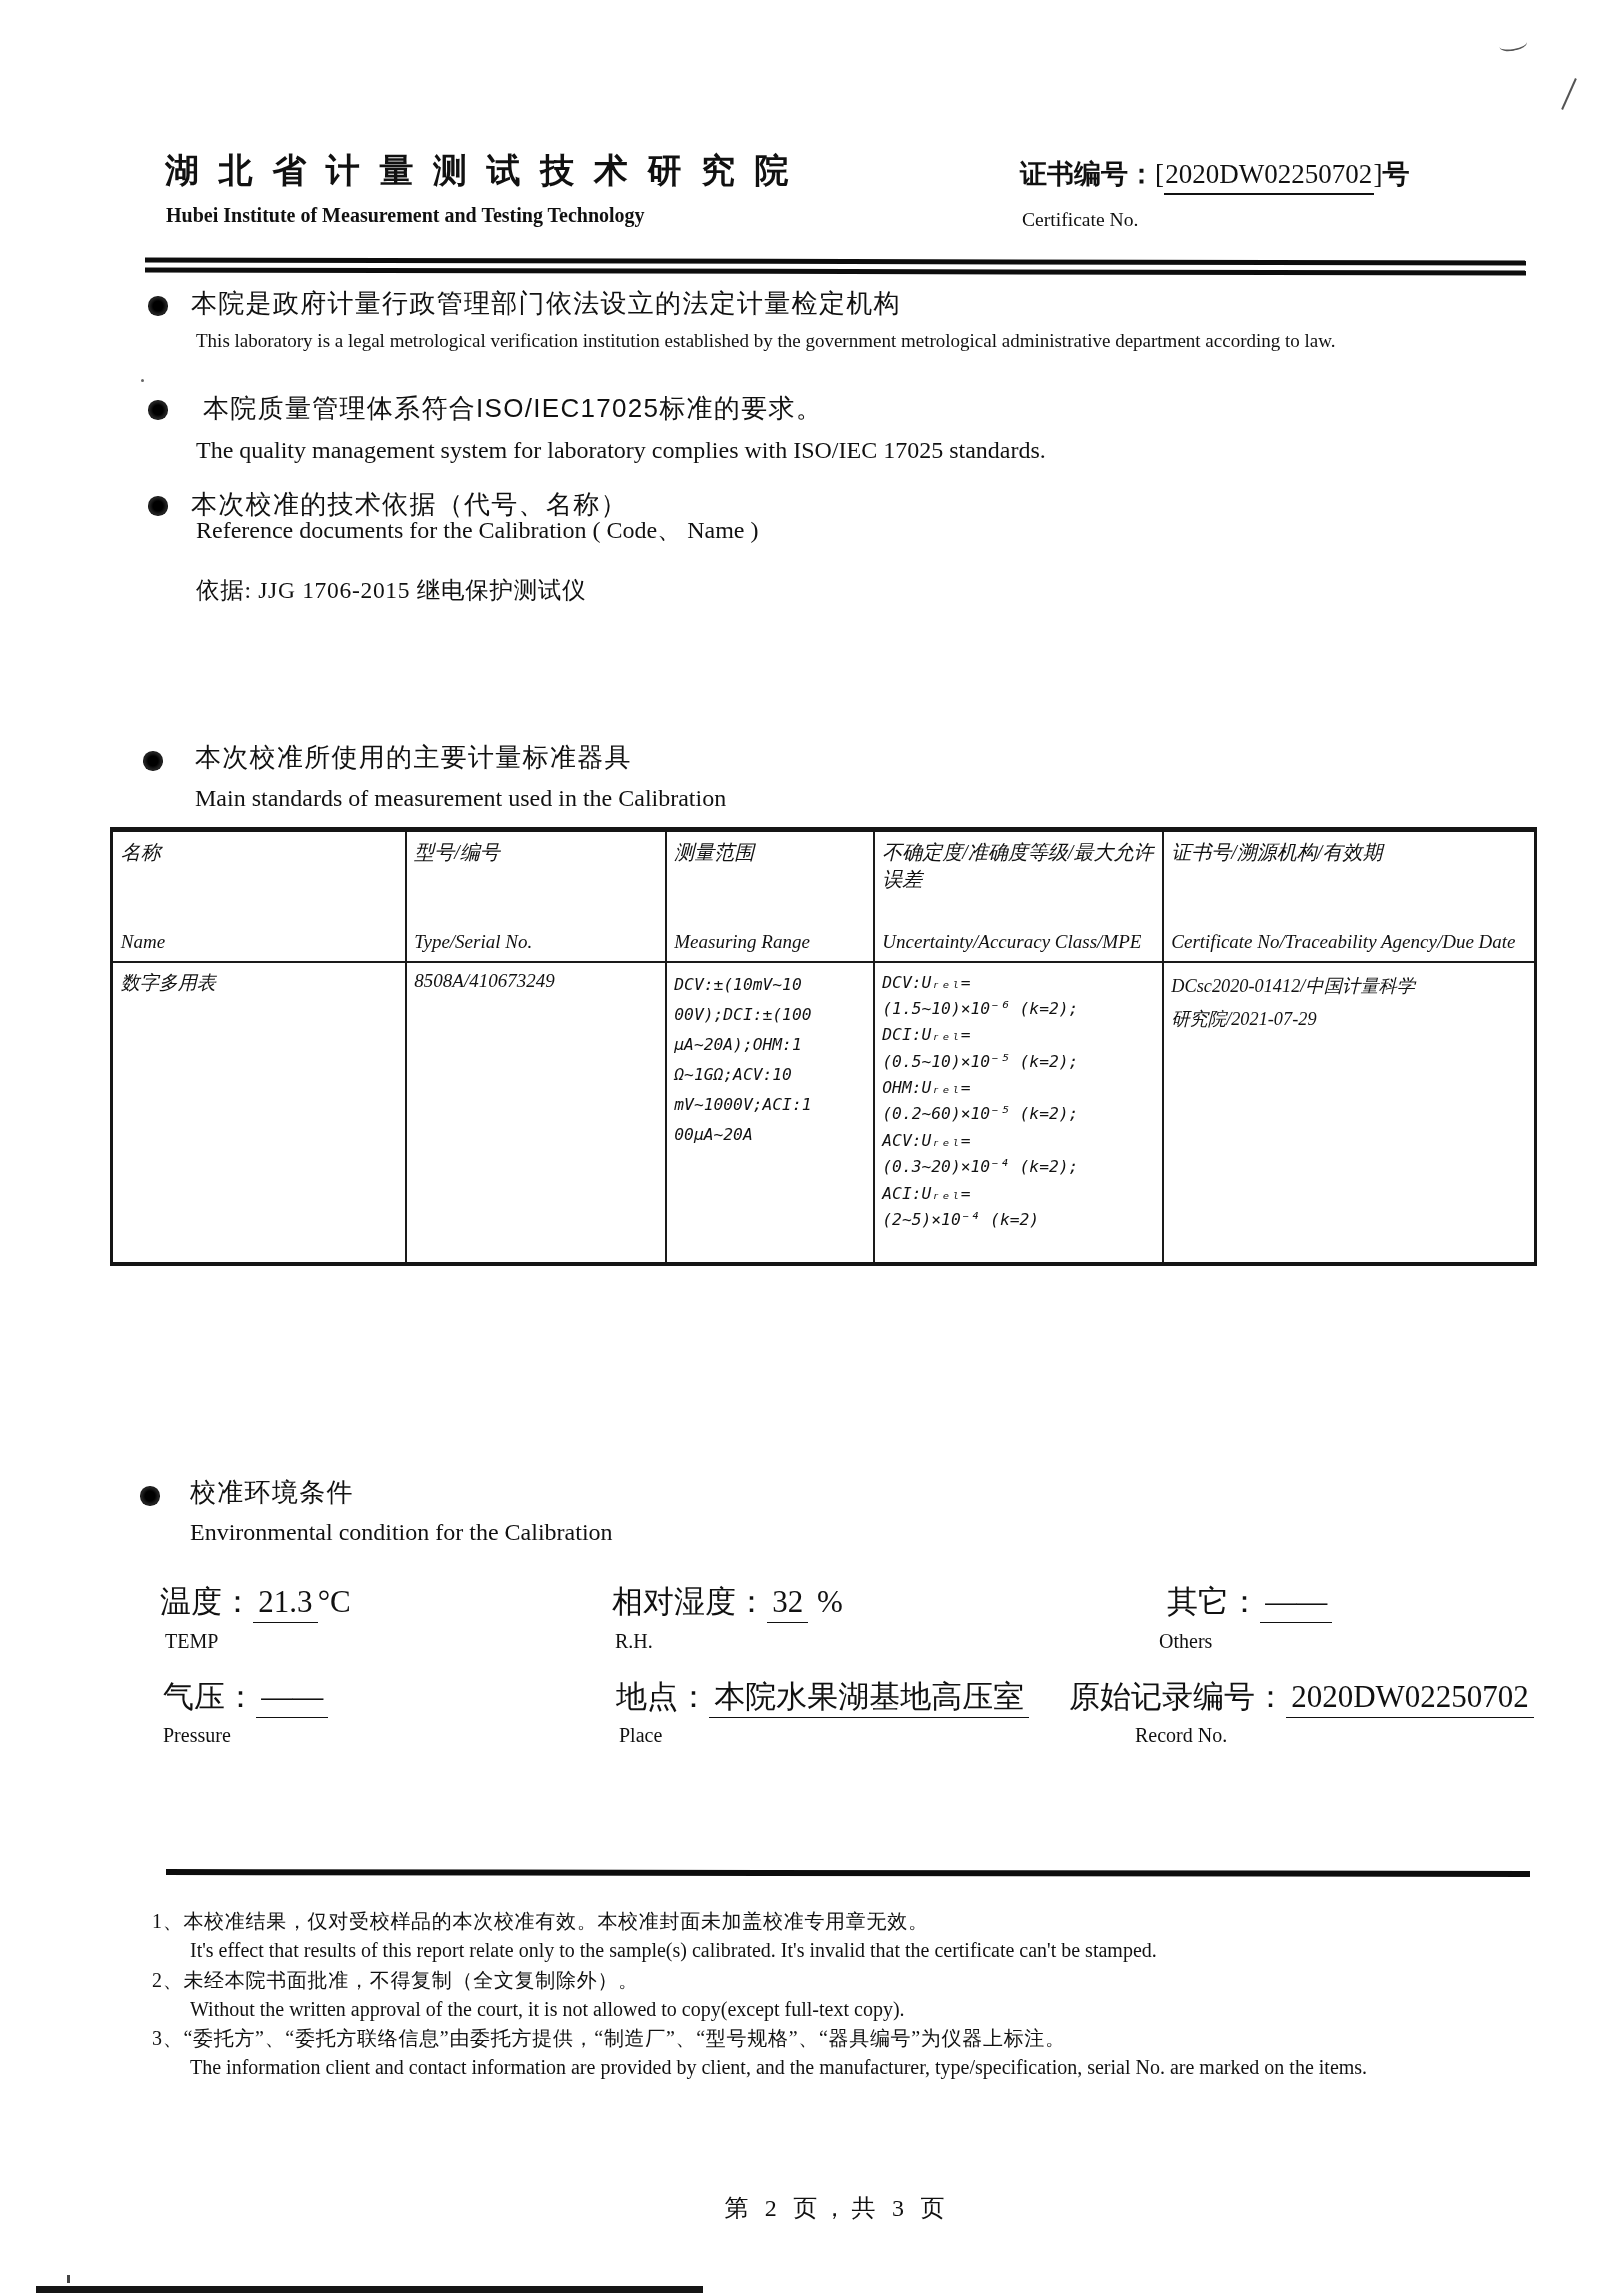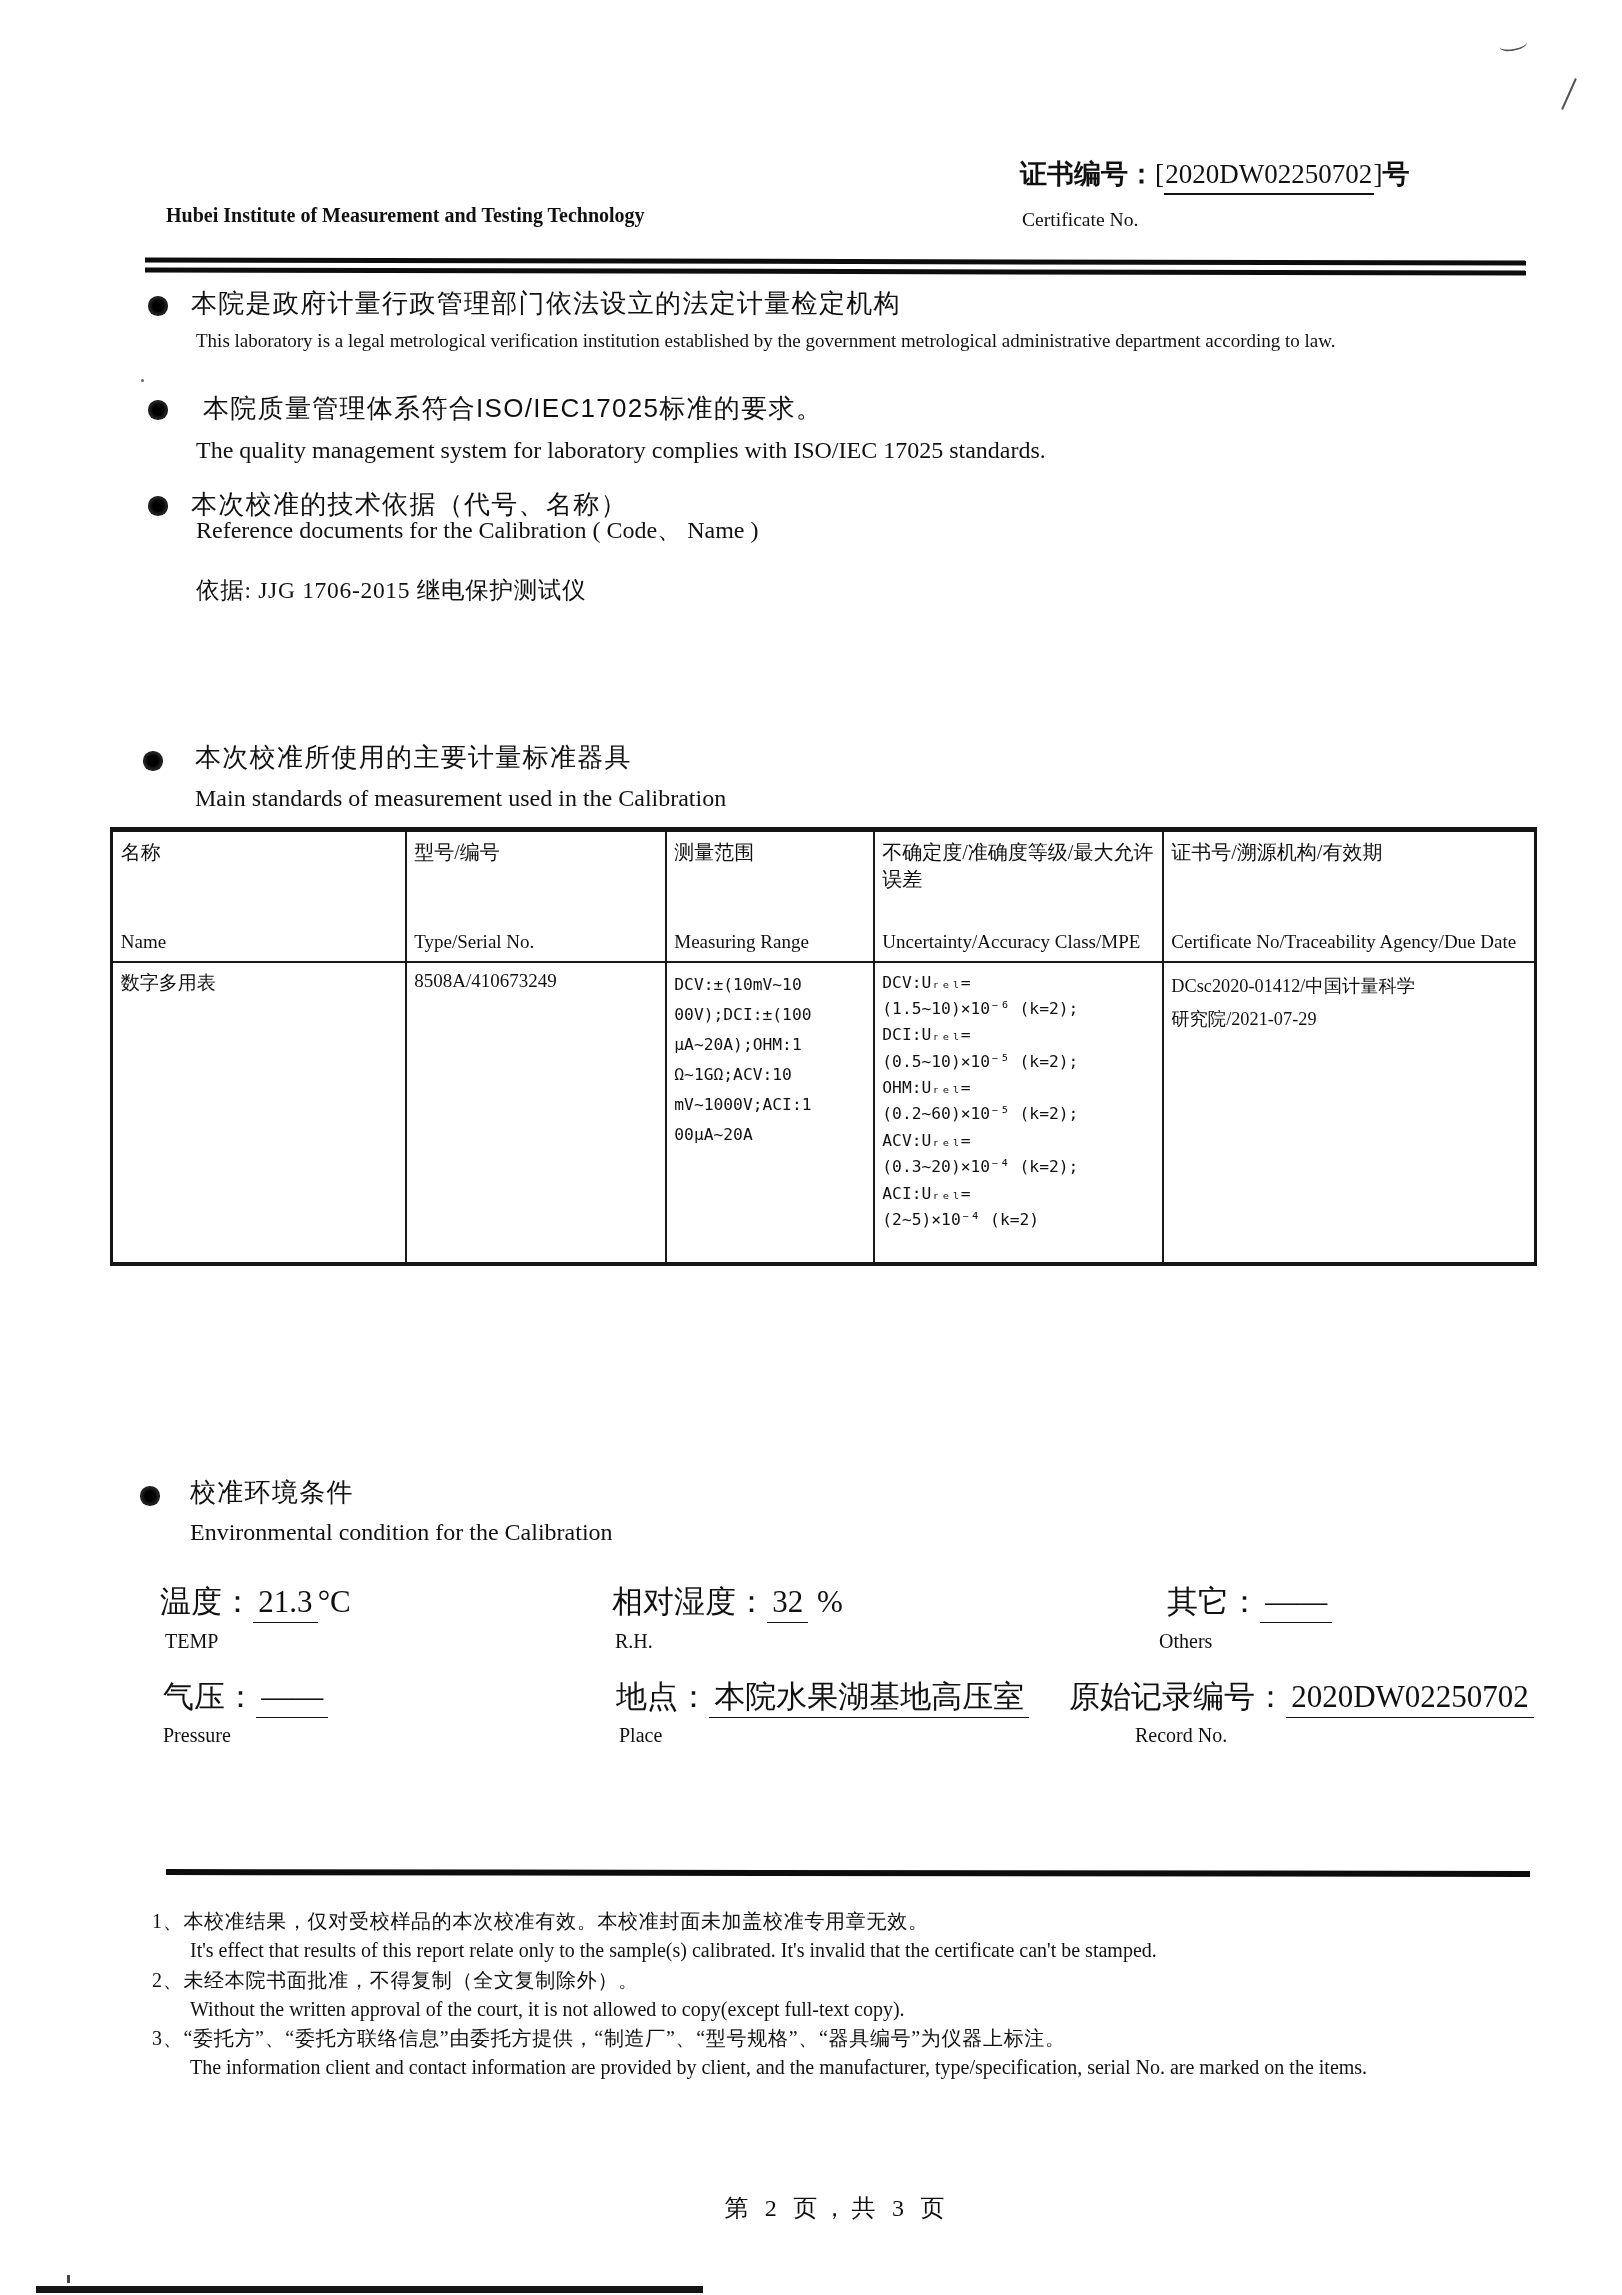--- a/index.html
+++ b/index.html
@@ -26,21 +26,21 @@
           background:radial-gradient(circle,#000 35%,#222 60%,#000 100%);}
   .cn-line{position:absolute;font-family:"Liberation Sans",sans-serif;font-size:26px;
            white-space:nowrap;letter-spacing:1.3px;}
   .en-line{position:absolute;font-size:24px;}
   .en-par{position:absolute;font-size:19px;line-height:1.55;text-align:justify;}
   .ref-line{position:absolute;left:196px;top:574px;font-size:23.5px;letter-spacing:0.7px;white-space:nowrap;}
 
   
   table.std{position:absolute;left:110px;top:827px;width:1424px;border-collapse:collapse;
             table-layout:fixed;border:3.3px solid #151515;border-top-width:5.2px;border-bottom-width:4.6px;}
-  table.std td{border:2px solid #1a1a1a;vertical-align:top;padding:6.5px 7.8px;}
+  table.std td{border:2px solid #1a1a1a;vertical-align:top;padding:6.5px 7.8px;font-style:italic;}
   .hcell{display:flex;flex-direction:column;justify-content:space-between;height:116px;}
   .hcn{font-size:20px;line-height:1.35;}
   .hen{font-size:19px;line-height:1.3;}
   .cell-plain{font-size:19px;}
   .lines{white-space:pre-line;}
   .cell-range{font-family:"DejaVu Sans Mono",monospace;font-size:16.3px;line-height:1.85;}
   .cell-unc{font-family:"DejaVu Sans Mono",monospace;font-size:16.3px;line-height:1.62;}
   .cell-cert{font-size:18.3px;line-height:1.85;}
   .row-body td{height:286px;}
 
@@ -67,20 +67,21 @@
   .art-stroke{left:1568px;top:77px;width:2px;height:34px;background:#555;transform:rotate(24deg);}
   .art-dot{left:141px;top:379px;width:3.3px;height:3.3px;background:#666;border-radius:50%;}
   .art-tick{left:67px;top:2275px;width:2.6px;height:7.8px;background:#444;}
   .art-strip{left:36px;top:2286px;width:667px;height:7.2px;background:#161616;}
 </style>
 </head>
 <body>
 
 <div class="page">
 
+  <div class="inst-title">湖北省计量测试技术研究院</div>
   <div class="inst-sub">Hubei Institute of Measurement and Testing Technology</div>
 
   <div class="cert-block">
     <span class="cert-label">证书编号：</span><span>[</span><span class="cert-num">2020DW02250702</span><span>]</span><span class="cert-label">号</span>
   </div>
   <div class="cert-en">Certificate No.</div>
 
   <div class="rule rule-a"></div>
   <div class="rule rule-b"></div>
 

